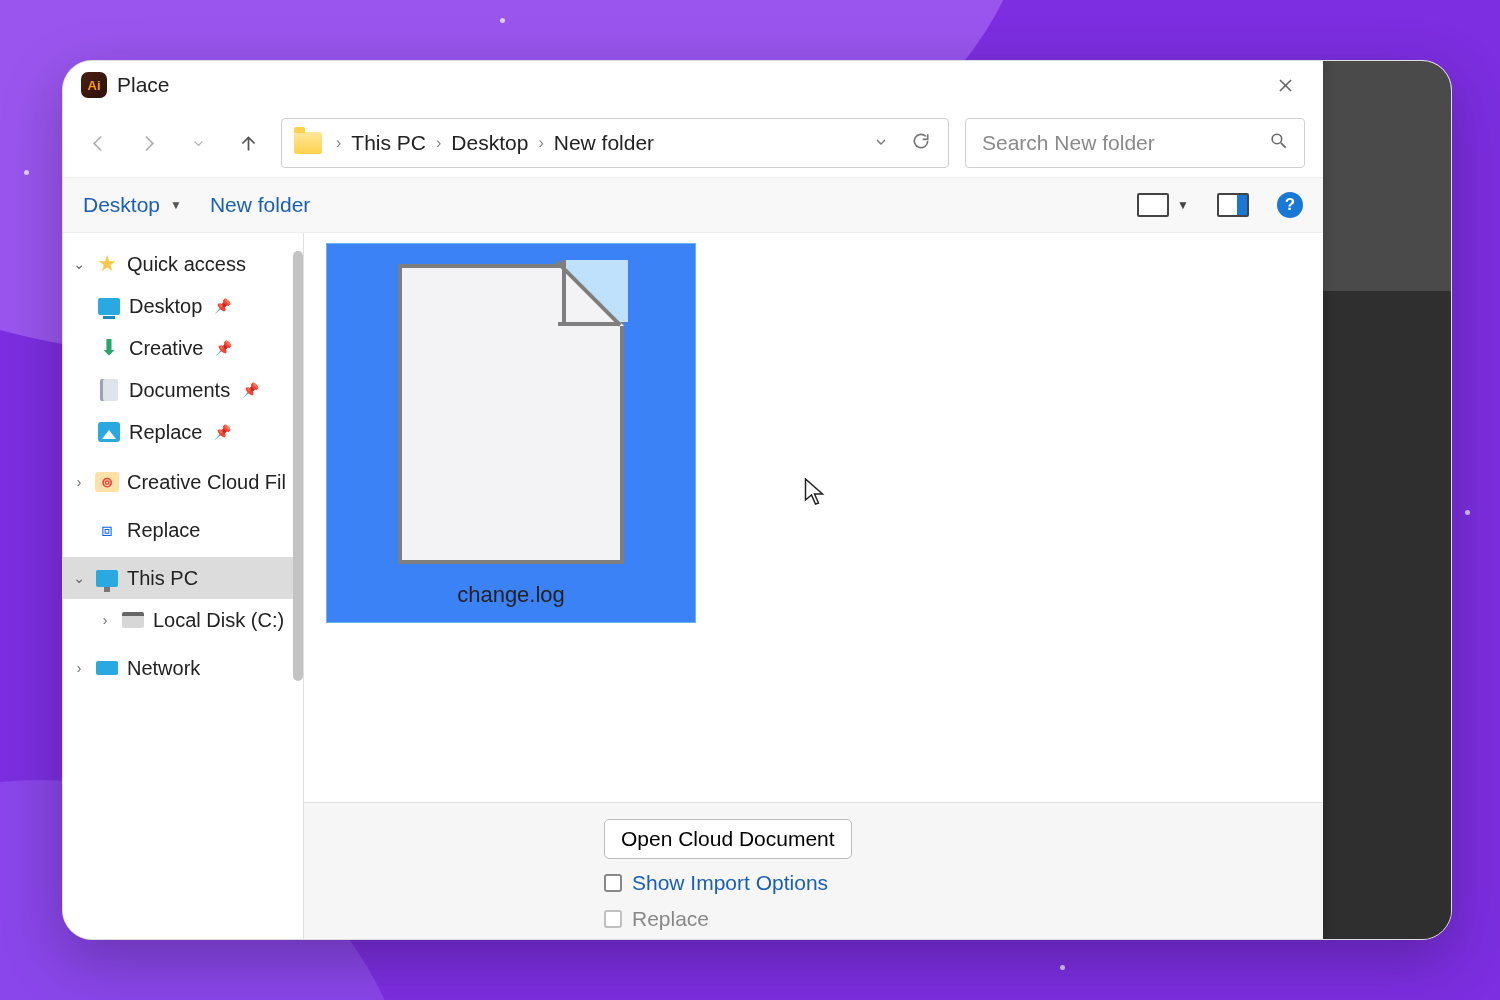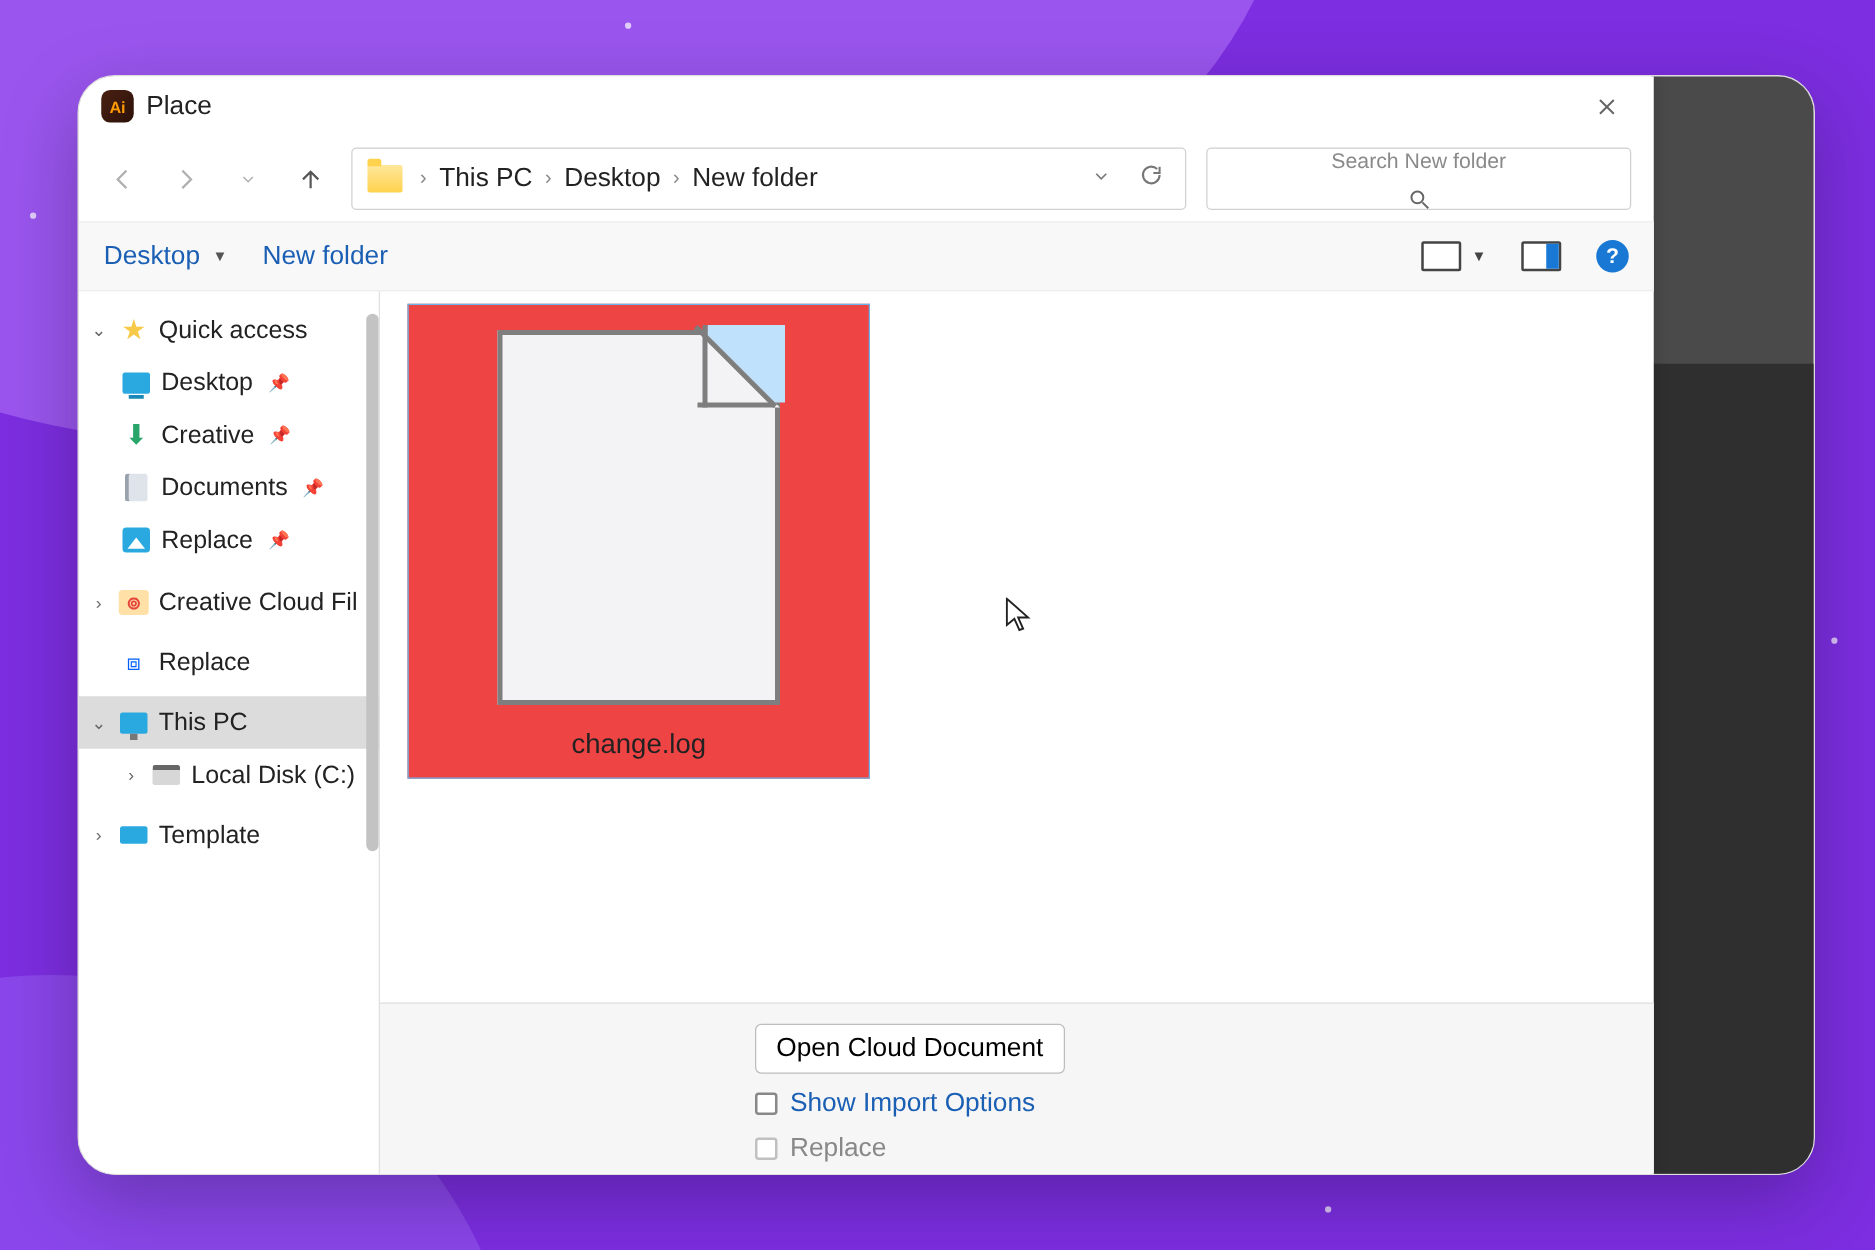--- a/index.html
+++ b/index.html
@@ -72,23 +72,22 @@
   .folder-icon {
     width:28px;height:22px;background:linear-gradient(#ffe79b,#ffd24d);
     border-radius:2px; position:relative; margin-right:4px;
   }
   .folder-icon::before{content:"";position:absolute;left:0;top:-5px;width:11px;height:6px;background:#ffd24d;border-radius:2px 2px 0 0;}
   .crumb-sep { color:#888; font-size:16px; }
   .addrbar .flex { flex:1; }
   .addr-ctrl { color:#777; width:30px; text-align:center; cursor:pointer;}
   .searchbar {
     width:340px; height:50px; border:1px solid #d0d0d0; border-radius:4px;
-    display:flex; align-items:center; padding:0 16px; color:#8a8a8a; font-size:17px;
+    display:flex; align-items:center; padding:0 16px; color:#8a8a8a; font-size:21px;
     gap:11px;
-    flex-direction:column;
   }
   .searchbar .sflex { flex:1; }
   
   .toolbar {
     height:56px; display:flex; align-items:center; padding:0 20px;
     gap:28px; background:#f8f8f8; border-top:1px solid #eee; border-bottom:1px solid #eee;
     font-size:21px; color:#1a5fb4;
   }
   .toolbar .left { display:flex; align-items:center; gap:10px; }
   .toolbar-spacer{flex:1;}
@@ -122,21 +121,21 @@
   .ico-cc{width:24px;height:20px;background:#ffe1a8;border-radius:3px;display:flex;align-items:center;justify-content:center;color:#e4463c;font-size:14px;font-weight:bold;}
   .ico-dbx{color:#0061ff;font-size:18px;}
   .ico-pc{width:22px;height:17px;background:#2aa9e0;border-radius:2px;position:relative;}
   .ico-pc::after{content:"";position:absolute;left:8px;bottom:-5px;width:6px;height:5px;background:#777;}
   .ico-disk{width:22px;height:16px;background:#d7d7d7;border-radius:2px;border-top:4px solid #666;}
   .ico-net{width:22px;height:14px;background:#2aa9e0;border-radius:2px;}
   
   .filepane { flex:1; border-left:1px solid #e0e0e0; display:flex; flex-direction:column; }
   .filegrid { flex:1; padding:10px 22px; overflow:auto; }
   .filecard {
-    width:370px; border:1px solid #6bb4eb; background:#ef4444;
+    width:370px; border:1px solid #6bb4eb; background:#3b82f6;
     padding:20px 20px 14px; display:flex; flex-direction:column;
     align-items:center; gap:18px; cursor:pointer;
   }
   .fileicon {
     width:226px; height:300px; position:relative;
   }
   .fileicon .page {
     position:absolute; inset:0; background:#f3f3f5;
     border:4px solid #7e7e7e;
   }
@@ -346,21 +345,21 @@
           <span class="sb-icon">
               <span class="ico-disk"></span>
             </span>
           <span class="sb-text">Local Disk (C:)</span>
         </div>
         <div class="sb-row" style="margin-top:6px">
           <span class="sb-chev">›</span>
           <span class="sb-icon">
               <span class="ico-net"></span>
             </span>
-          <span class="sb-text">Template</span>
+          <span class="sb-text">Network</span>
         </div>
       </div>
 
       <div class="filepane">
         <div class="filegrid" style="position:relative">
           <div class="filecard">
             <div class="fileicon">
               <div class="page"></div>
               <div class="fold"></div>
               <div class="foldtri"></div>

